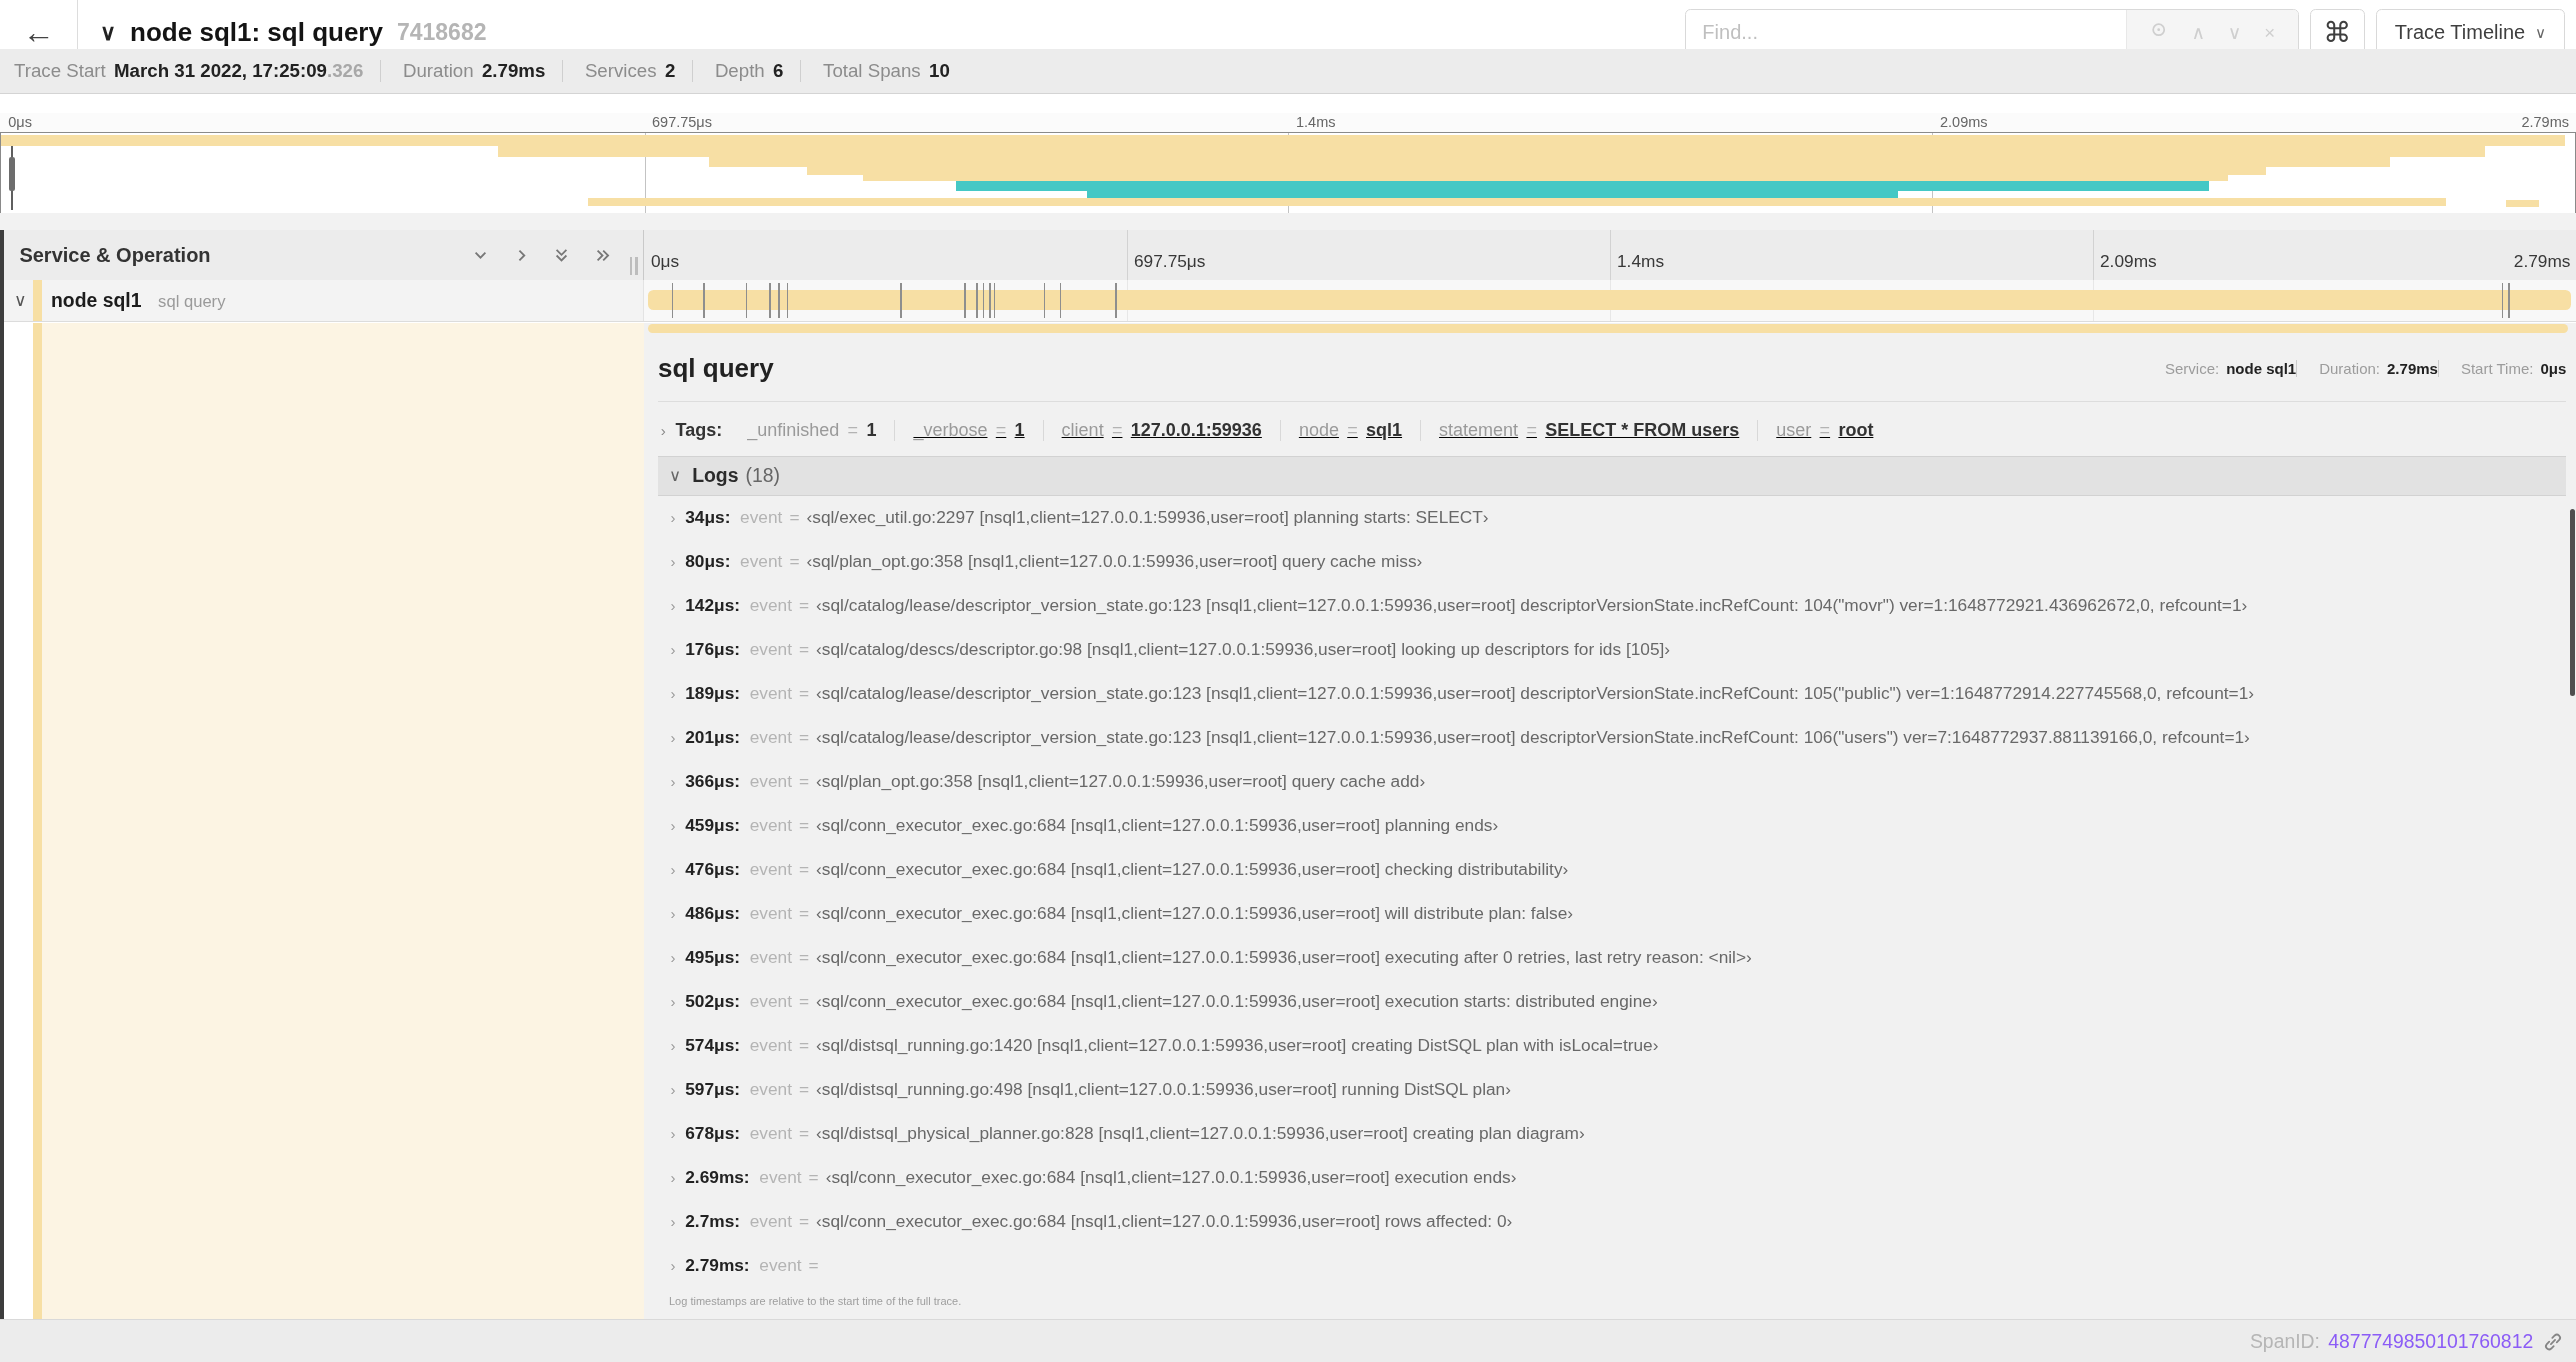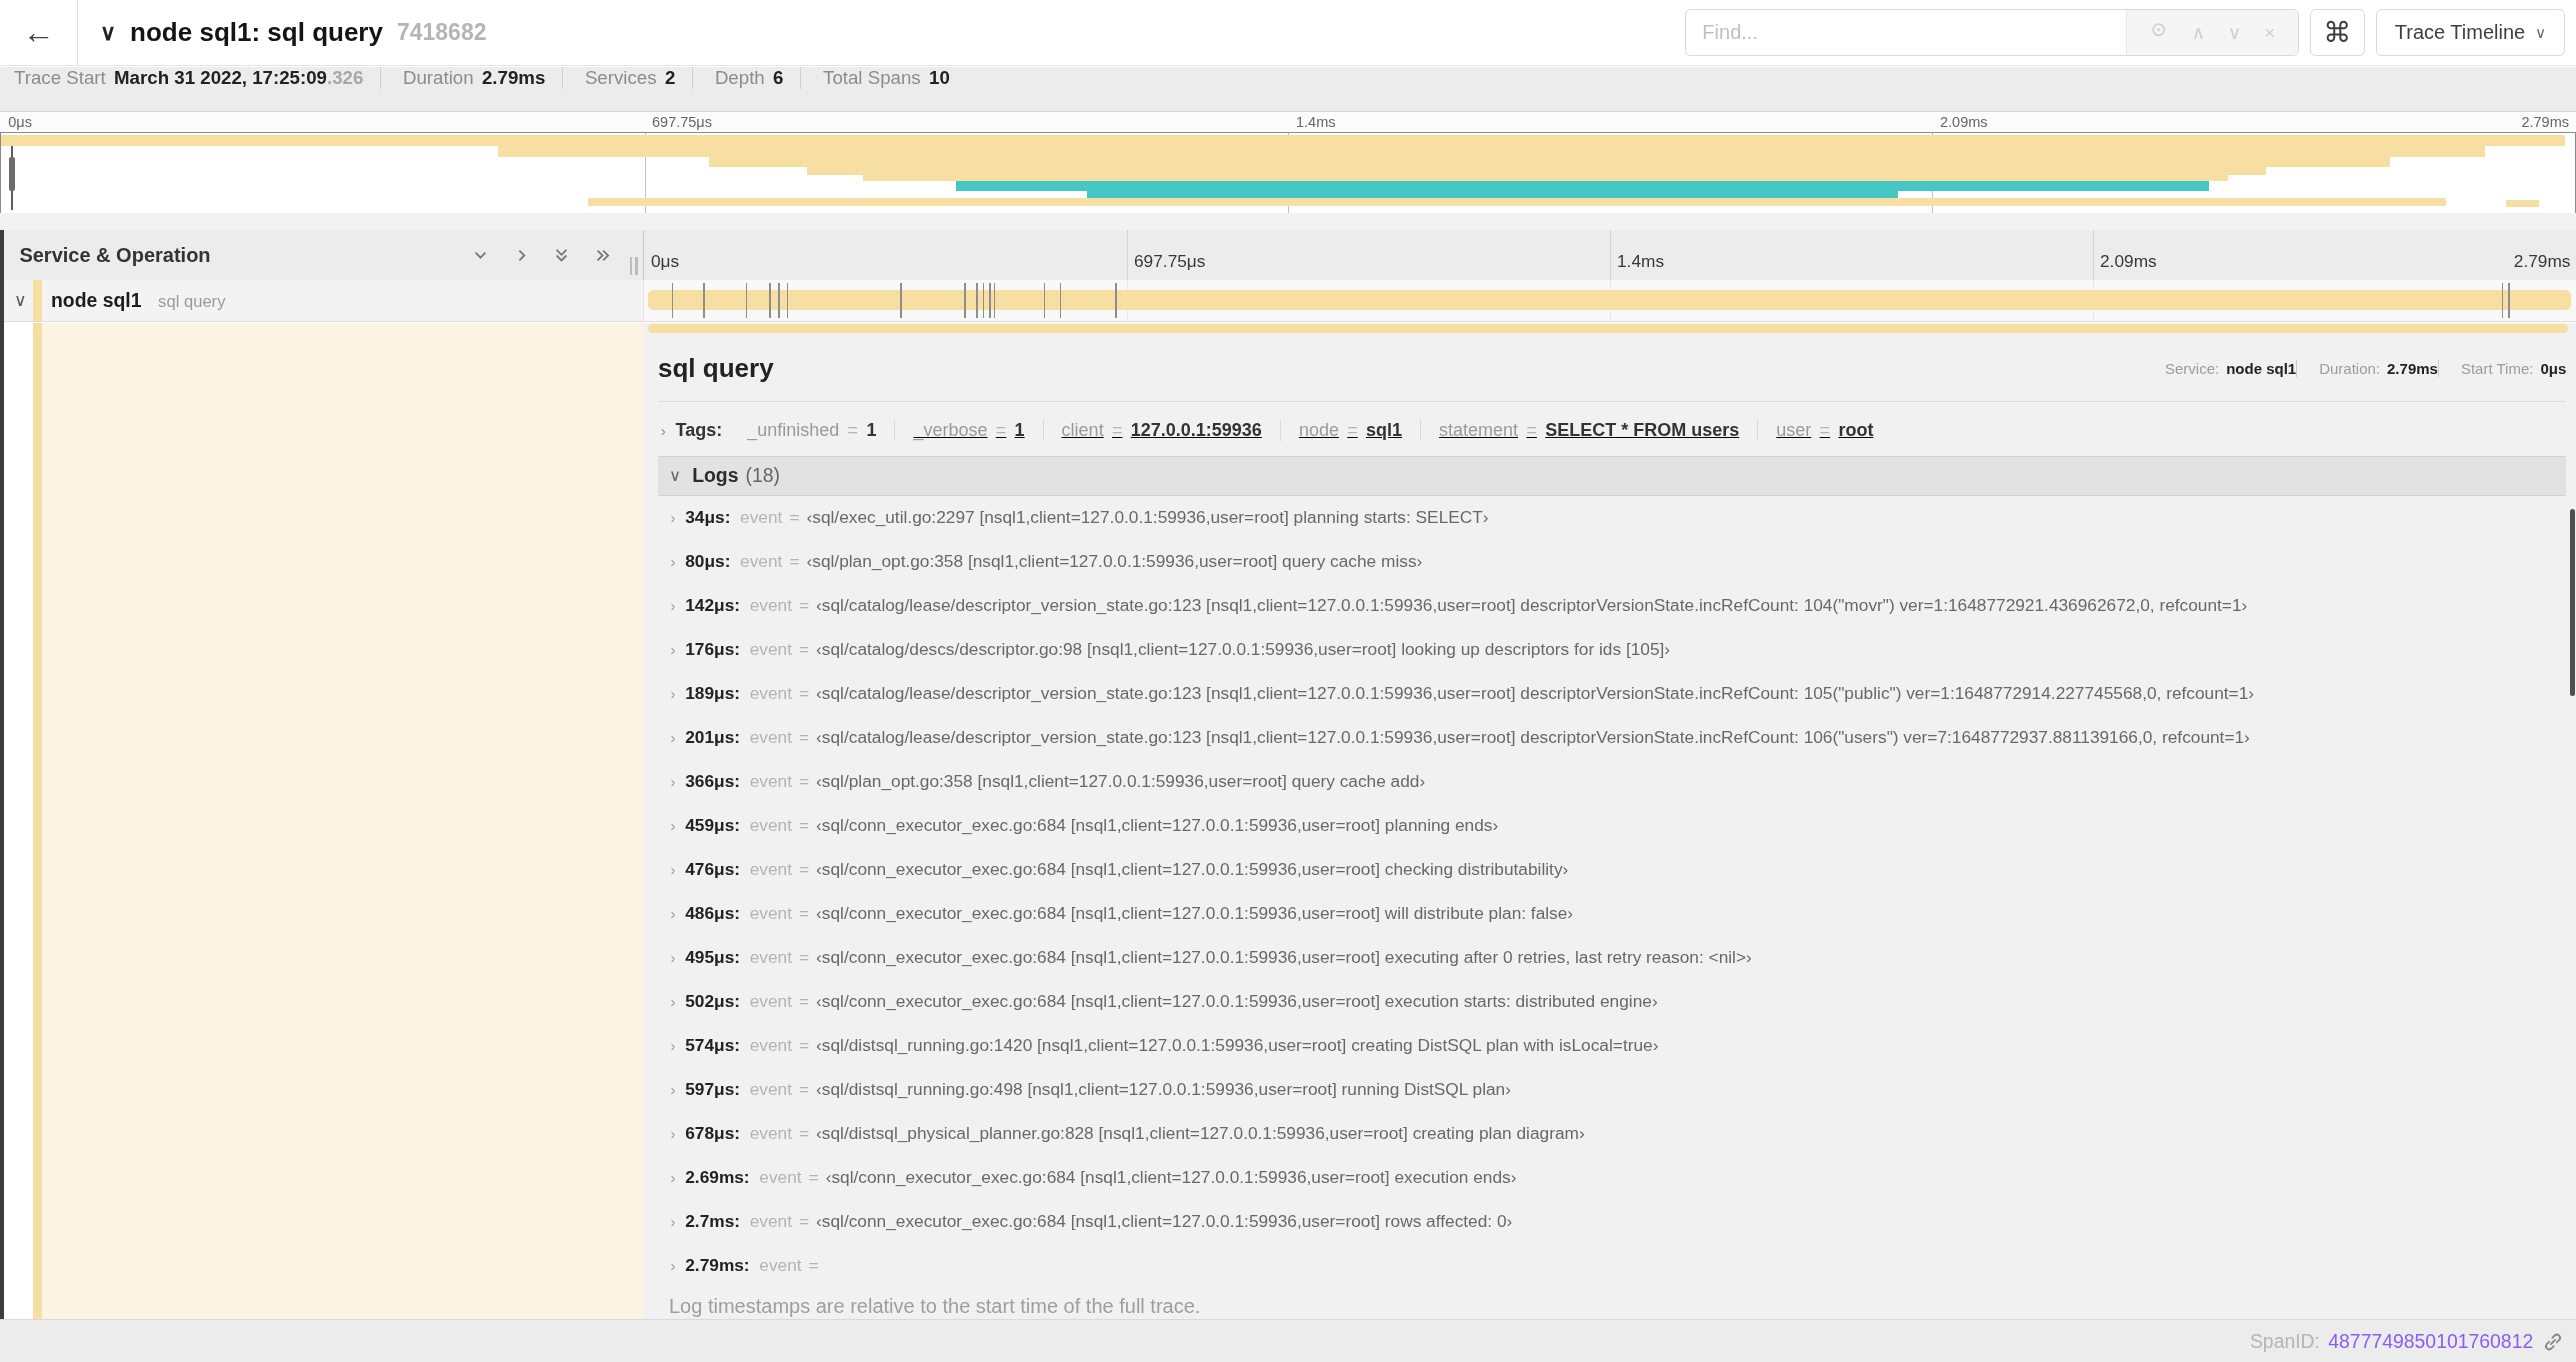--- a/index.html
+++ b/index.html
@@ -19,21 +19,21 @@
   .findbox{ width:614px; height:47px; border:0.7px solid #d9d9d9; border-radius:5.5px; display:flex; overflow:hidden; background:#fff; }
   .findbox input{ flex:1; border:0; outline:none; padding:0 16.6px; font-size:20px; color:#333; font-family:inherit; background:transparent; }
   .findbox input::placeholder{ color:#bfbfbf; }
   .findicons{ width:172px; background:#f5f5f5; border-left:0.7px solid #e8e8e8; display:flex; align-items:center; justify-content:space-evenly; color:#cfcfcf; font-size:18.7px; }
   .findicons svg{ stroke:#cfcfcf; }
   .iconbtn{ width:55px; height:47px; font-size:28px; color:#3f3f3f; background:#fff; border:0.7px solid #d9d9d9; border-radius:5.5px; display:flex; align-items:center; justify-content:center; font-family:inherit; }
   .ddbtn{ height:47px; padding:0 18px; background:#fff; border:0.7px solid #d9d9d9; border-radius:5.5px; display:flex; align-items:center; gap:9.7px; font-size:20px; color:#3f3f3f; font-family:inherit; }
   .ddbtn .dd-caret{ font-size:15.2px; color:#666; }
 
   
-  .summarybar{ position:absolute; top:67px; left:0; right:0; height:45px; background:#ececec; border-bottom:0.7px solid #d4d4d4; display:flex; align-items:flex-start; padding-left:14px; font-size:18.7px; }
+  .summarybar{ position:absolute; top:49px; left:0; right:0; height:45px; background:#ececec; border-bottom:0.7px solid #d4d4d4; display:flex; align-items:center; padding-left:14px; font-size:18.7px; }
   .sitem{ display:flex; align-items:baseline; white-space:nowrap; }
   .sitem + .sitem{ border-left:1.4px solid #cfcfcf; padding-left:22px; margin-left:16.6px; }
   .sl{ color:#8c8c8c; margin-right:8.3px; }
   .sv{ color:#222; font-weight:bold; }
   .ss{ color:#a8a8a8; font-weight:bold; }
 
   
   .ruler{ position:absolute; top:113px; left:0; right:0; height:18.7px; background:#fbfbfb; font-size:14.5px; color:#666; }
   .ruler span{ position:absolute; top:1.4px; white-space:nowrap; }
   .r0{ left:8.3px; } .r1{ left:652px; } .r2{ left:1296px; } .r3{ left:1940px; } .r4{ right:7px; }
@@ -100,21 +100,21 @@
   .logs-head{ height:40px; background:#e2e2e2; border-top:0.7px solid #d2d2d2; border-bottom:0.7px solid #d2d2d2; display:flex; align-items:center; font-size:19.4px; }
   .lh-caret{ color:#666; margin-left:11px; font-size:16.6px; }
   .lh-label{ font-weight:bold; color:#2b2b2b; margin-left:11px; }
   .lh-count{ color:#666; margin-left:7px; }
   .logrow{ height:44px; display:flex; align-items:center; font-size:17.3px; white-space:nowrap; }
   .lr-caret{ color:#999; font-size:15.2px; margin-left:12.5px; }
   .lr-time{ font-weight:bold; color:#222; margin-left:9.7px; }
   .lr-key{ color:#b4b4b4; margin-left:9.7px; }
   .lr-eq{ color:#b4b4b4; margin:0 7px; }
   .lr-msg{ color:#686868; overflow:hidden; }
-  .logs-footer{ font-size:20px; color:#9e9e9e; padding:7px 0 9.7px 11px; }
+  .logs-footer{ font-size:11px; color:#9e9e9e; padding:7px 0 9.7px 11px; }
 
   
   .bottombar{ position:absolute; top:1319px; height:44px; left:0; right:0; background:#ececec; border-top:0.7px solid #d9d9d9; display:flex; align-items:center; justify-content:flex-end; padding-right:12.5px; font-size:19.4px; gap:8.3px; }
   .sid-label{ color:#b5b5b5; }
   .sid-val{ color:#8b5cf6; }
   .linkicon svg{ display:block; }
 
   
   .lscroll{ position:absolute; left:0; top:230px; height:1089px; width:3.5px; background:#3d3d3d; }
   .rscroll{ position:absolute; right:1.4px; top:509px; width:4.8px; height:187px; background:#4f4f4f; border-radius:2.8px; }

